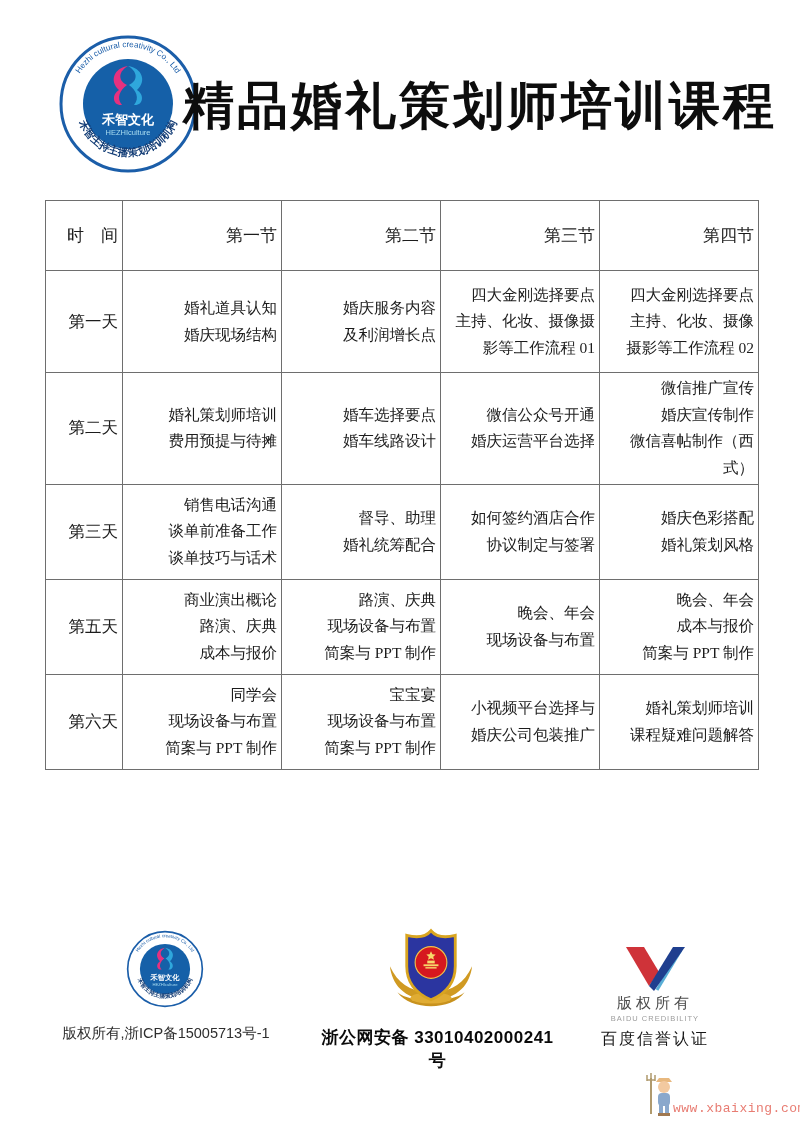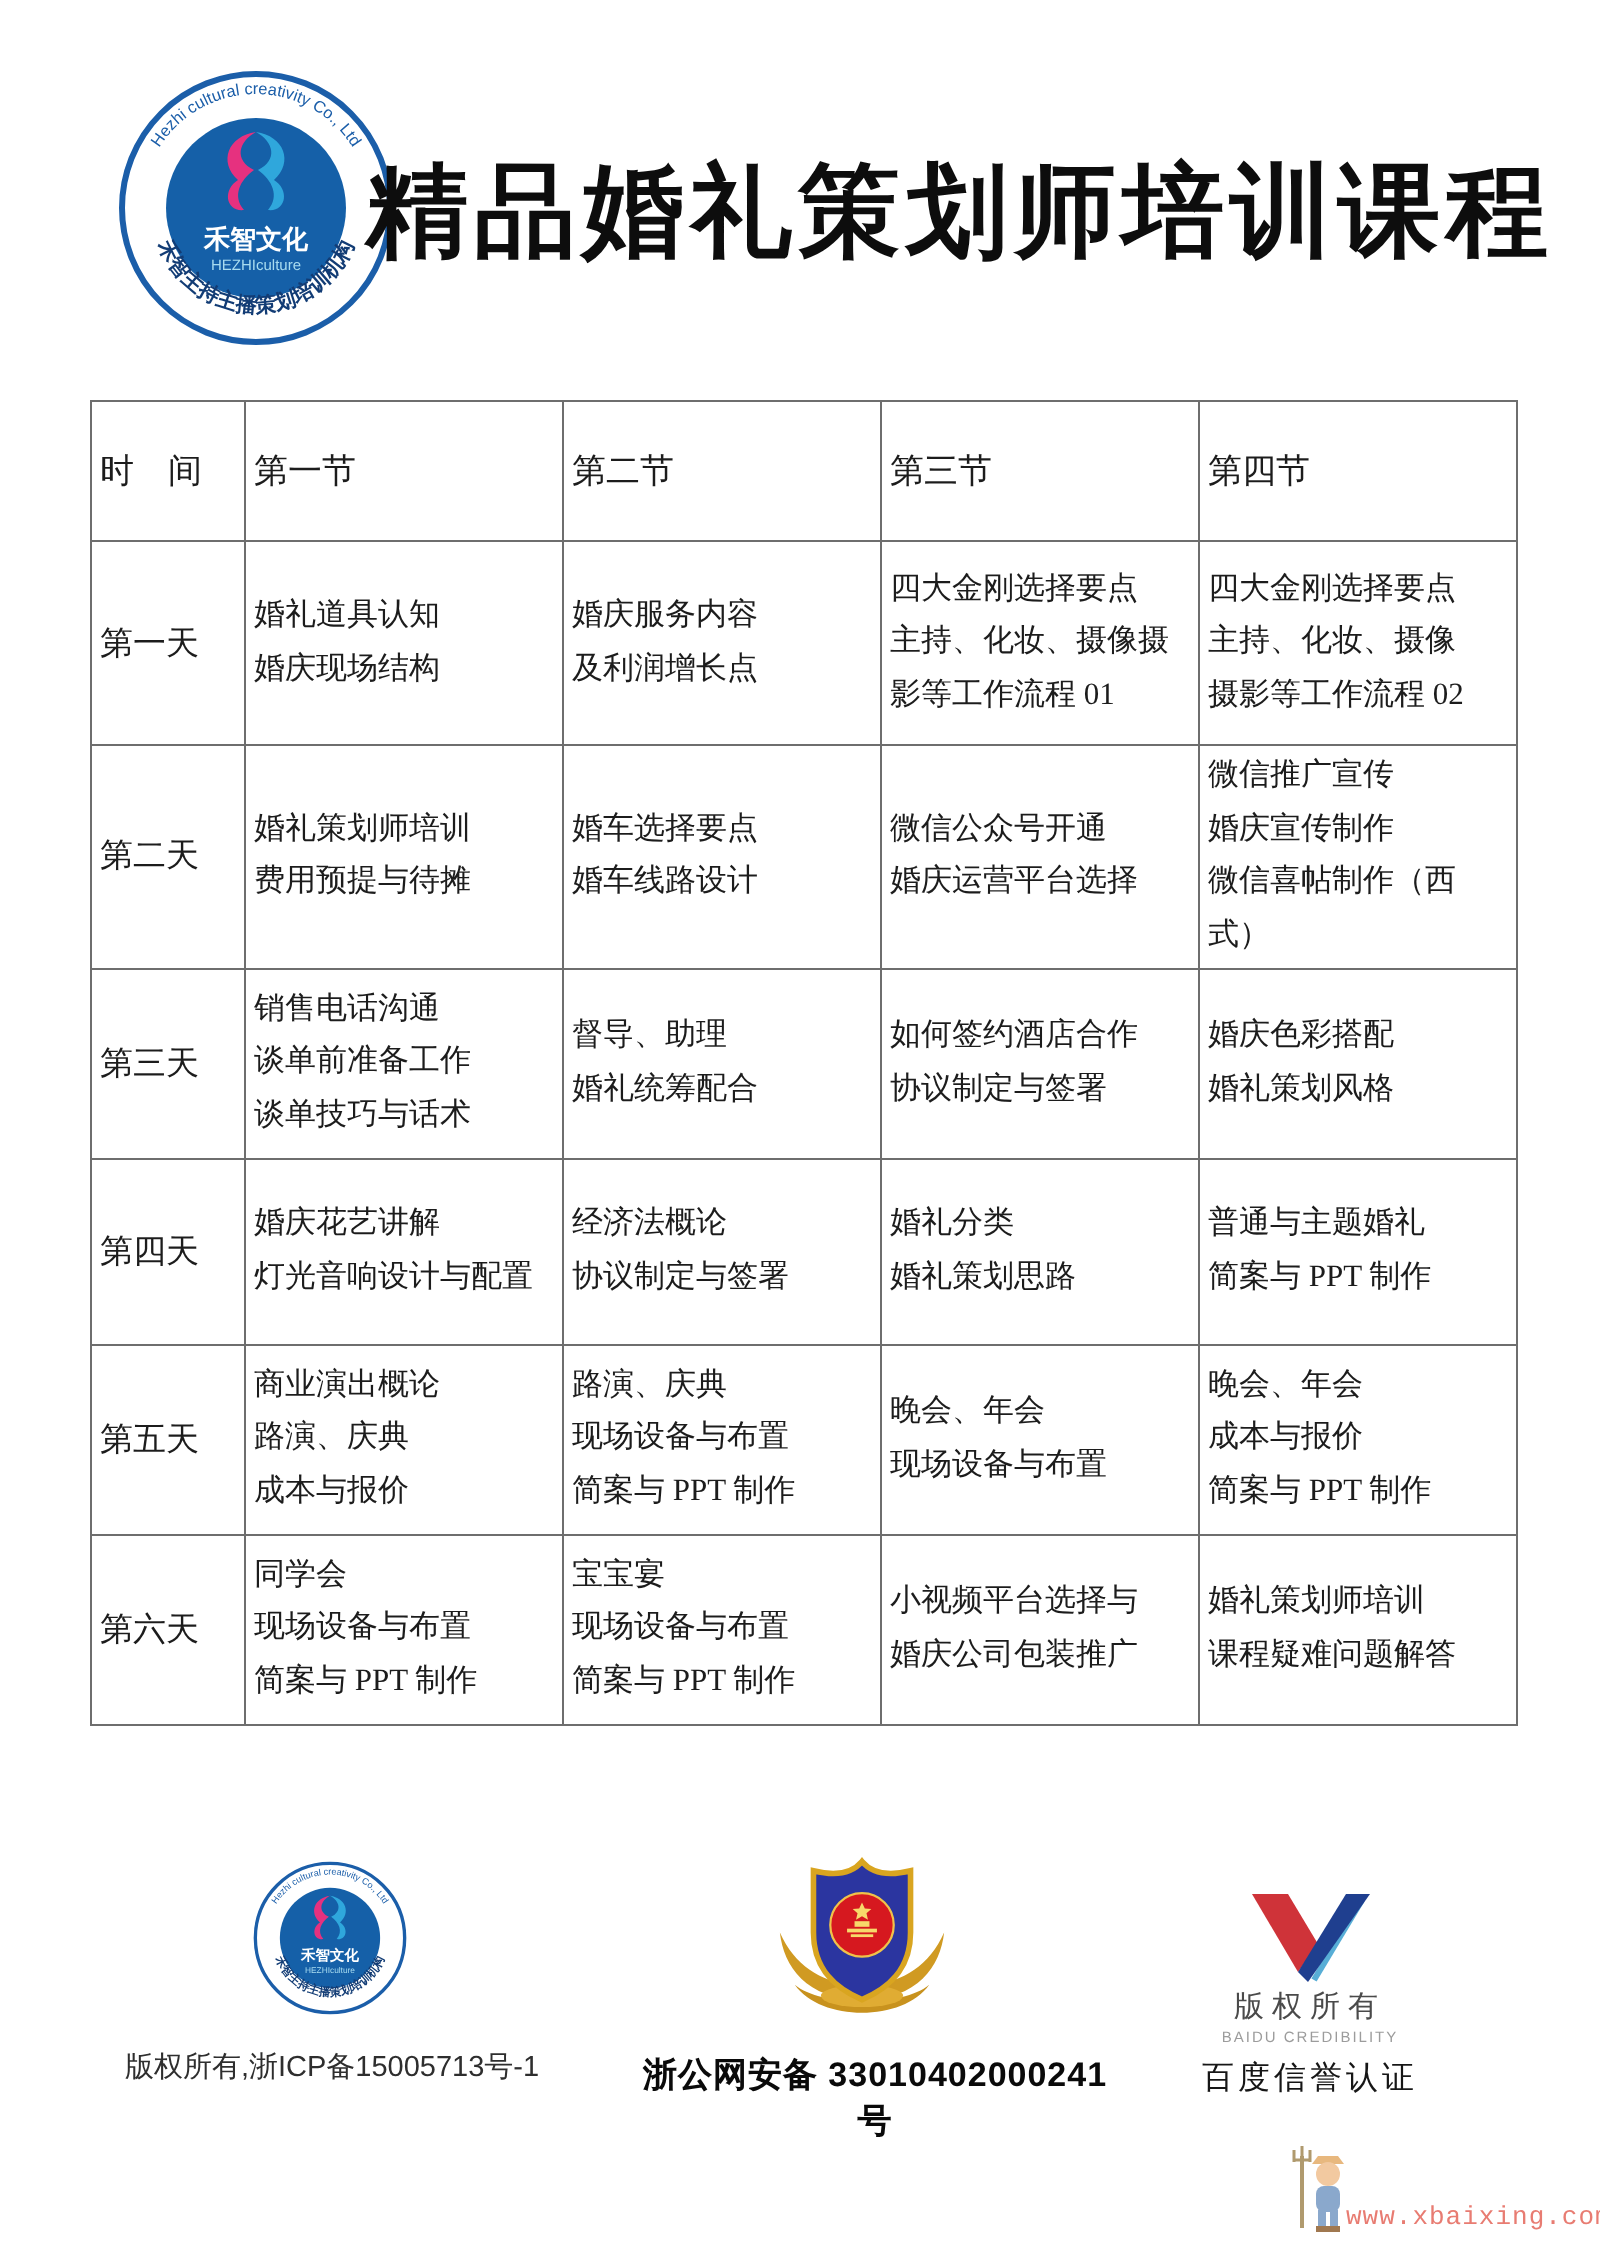--- a/index.html
+++ b/index.html
@@ -23,21 +23,21 @@
   
   .course-table{
     position:absolute;left:45px;top:200px;width:712px;
     border-collapse:collapse;table-layout:fixed;
     font-family:"Liberation Serif",serif;color:#1c1c1c;
   }
   .course-table col.c-day{width:77px;}
   .course-table col.c-sec{width:159px;}
   .course-table th,.course-table td{
     border:1px solid #6e6e6e;
-    text-align:left;vertical-align:middle;
+    text-align:right;vertical-align:middle;
     padding:2px 4px;
   }
   .course-table th{
     font-size:17px;font-weight:normal;
     white-space:pre-line;
   }
   .day-cell{font-size:16.5px;vertical-align:middle;}
   .course-cell{
     font-size:15.5px;line-height:1.72;
     white-space:pre-line;
@@ -158,31 +158,20 @@
       <td class="day-cell">第三天</td>
       <td class="course-cell">销售电话沟通
 谈单前准备工作
 谈单技巧与话术</td>
       <td class="course-cell">督导、助理
 婚礼统筹配合</td>
       <td class="course-cell">如何签约酒店合作
 协议制定与签署</td>
       <td class="course-cell">婚庆色彩搭配
 婚礼策划风格</td>
-    </tr>
-    <tr class="r4">
-      <td class="day-cell">第四天</td>
-      <td class="course-cell">婚庆花艺讲解
-灯光音响设计与配置</td>
-      <td class="course-cell">经济法概论
-协议制定与签署</td>
-      <td class="course-cell">婚礼分类
-婚礼策划思路</td>
-      <td class="course-cell">普通与主题婚礼
-简案与 PPT 制作</td>
     </tr>
     <tr class="r5">
       <td class="day-cell">第五天</td>
       <td class="course-cell">商业演出概论
 路演、庆典
 成本与报价</td>
       <td class="course-cell">路演、庆典
 现场设备与布置
 简案与 PPT 制作</td>
       <td class="course-cell">晚会、年会

